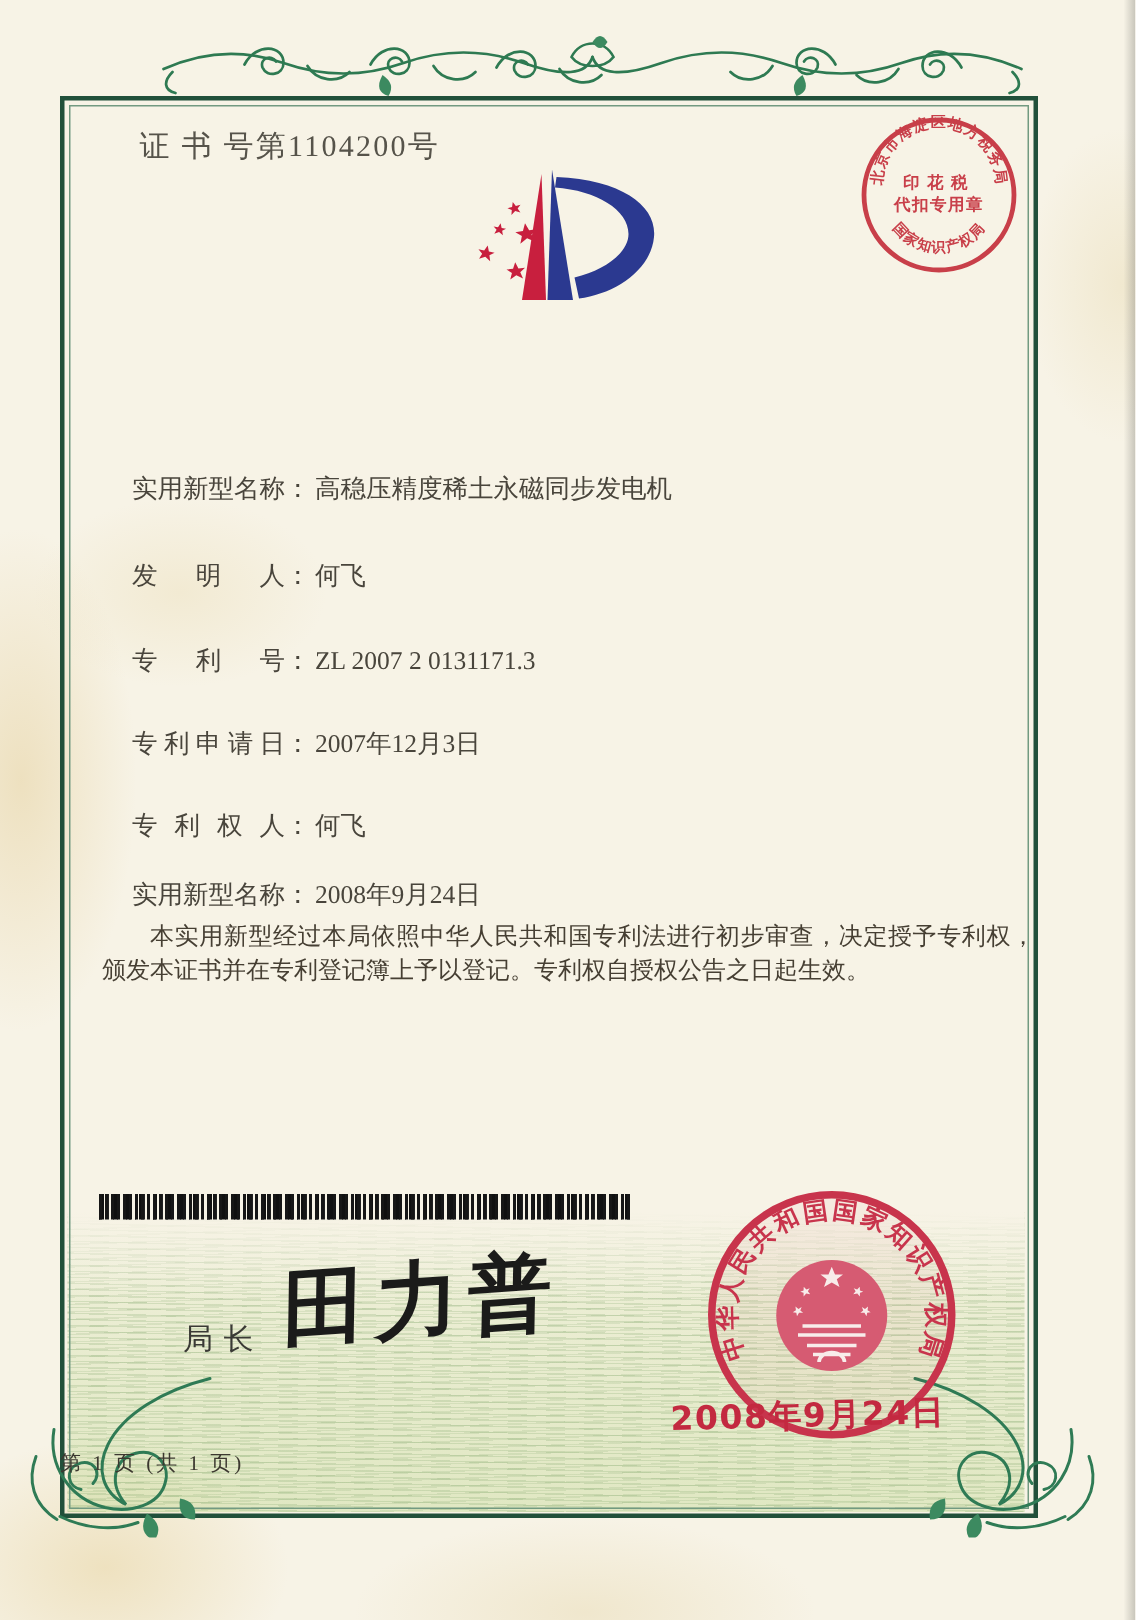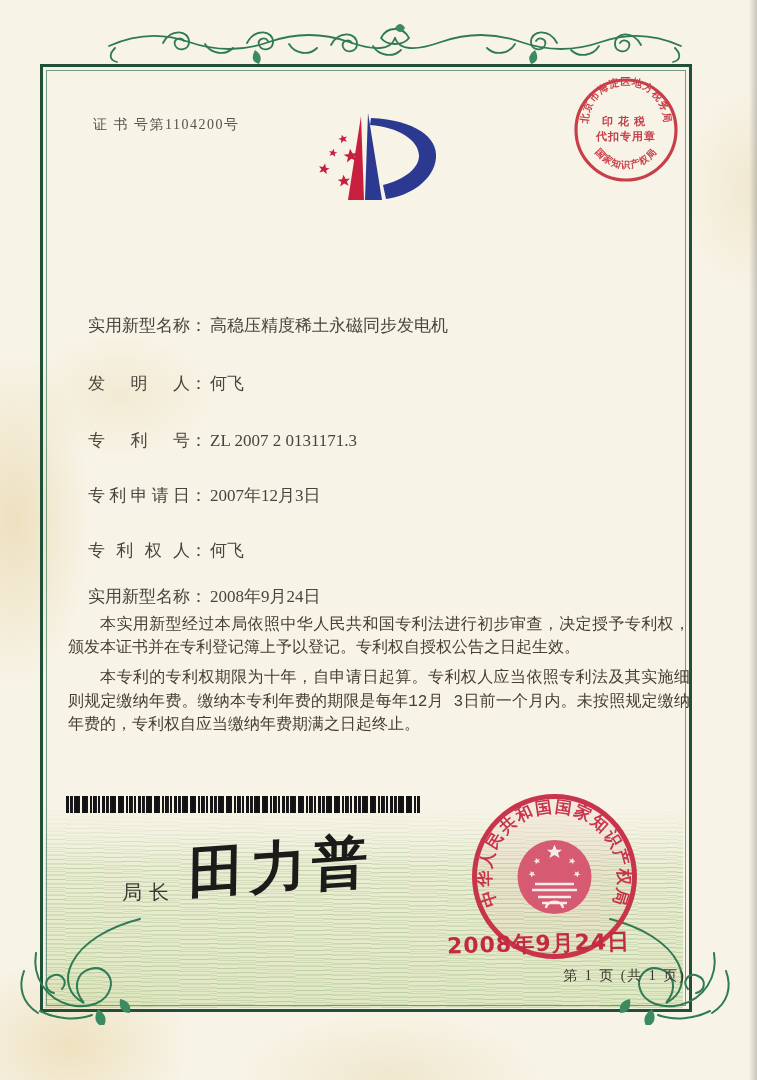--- a/index.html
+++ b/index.html
@@ -21,21 +21,21 @@
   .guilloche{position:absolute;left:45px;top:808px;width:638px;height:200px;
     background:
       linear-gradient(to bottom, rgba(247,243,230,1) 0%, rgba(247,243,230,0) 30%),
       repeating-linear-gradient(1.5deg, rgba(116,158,96,.22) 0 1px, transparent 1px 4px),
       repeating-linear-gradient(-2deg, rgba(116,158,96,.16) 0 1px, transparent 1px 5px),
       linear-gradient(to bottom, rgba(216,229,178,.22), rgba(205,222,165,.55));}
   .top-ornament{position:absolute;left:105px;top:14px;}
   .corner{position:absolute;}
   .corner.left{left:10px;top:913px;}
   .corner.right{left:605px;top:913px;transform:scaleX(-1);}
-  .cert-no{position:absolute;left:93px;top:116px;font-size:14px;letter-spacing:1.5px;color:#56534a;}
+  .cert-no{position:absolute;left:93px;top:84px;font-size:20px;letter-spacing:1.5px;color:#56534a;}
   .sipo-logo{position:absolute;left:298px;top:110px;}
   .revenue-stamp{position:absolute;left:571px;top:75px;opacity:.92;}
   .title{position:absolute;left:40px;top:219px;width:646px;margin:0;text-align:center;
     font-size:44px;font-weight:700;letter-spacing:2px;color:#32302c;}
   .field{position:absolute;left:88px;width:580px;font-size:17px;color:#49453c;white-space:nowrap;}
   .flabel{display:inline-block;width:102px;text-align:justify;text-align-last:justify;}
   .fvalue{padding-left:3px;text-align:right;}
   .paras{position:absolute;left:68px;top:614px;width:622px;font-family:Liberation Mono, monospace;}
   .paras p{margin:0 0 7px 0;font-size:16px;line-height:1.45;color:#463f33;
     text-indent:2em;text-align:justify;}
@@ -44,21 +44,21 @@
       repeating-linear-gradient(90deg,#161616 0 2px,transparent 2px 4px),
       repeating-linear-gradient(90deg,#101010 0 3px,transparent 3px 9px),
       repeating-linear-gradient(90deg,#202020 0 1px,transparent 1px 6px);}
   .sig-label{position:absolute;left:122px;top:879px;font-size:20px;letter-spacing:7px;color:#3a3a35;
     font-family:Liberation Serif, serif;}
   .sig-name{position:absolute;left:188px;top:830px;font-size:56px;font-weight:600;color:#1b1b1a;
     letter-spacing:6px;transform:rotate(-4deg) skewX(-5deg);font-family:"DejaVu Serif",serif;}
   .seal{position:absolute;left:462px;top:784px;}
   .seal-date{position:absolute;left:447px;top:929px;font-size:22px;font-weight:800;color:#c32940;
     letter-spacing:1px;transform:rotate(-1.5deg);font-family:"DejaVu Sans",sans-serif;}
-  .footer{position:absolute;left:40px;top:967px;width:646px;text-align:right;
+  .footer{position:absolute;left:40px;top:967px;width:646px;text-align:left;
     font-size:14px;letter-spacing:2px;color:#3c3830;}
 </style>
 </head>
 <body>
 
 <div class="page">
 
   <svg class="top-ornament" width="580" height="50" viewBox="0 0 580 50">
     <g stroke="#2e7a52" fill="none" stroke-width="1.8" stroke-linecap="round">
       <path d="M4,32 Q44,14 84,28 T164,28 T244,28 T290,24"></path>
@@ -161,21 +161,20 @@
   </div>
   <div class="field" style="top:539px">
     <span class="flabel">专利权人</span><span>：</span><span class="fvalue">何飞</span>
   </div>
   <div class="field" style="top:585px">
     <span class="flabel">实用新型名称</span><span>：</span><span class="fvalue">2008年9月24日</span>
   </div>
 
   <div class="paras">
     <p>本实用新型经过本局依照中华人民共和国专利法进行初步审查，决定授予专利权，颁发本证书并在专利登记簿上予以登记。专利权自授权公告之日起生效。</p>
-    <p>本专利的专利权期限为十年，自申请日起算。专利权人应当依照专利法及其实施细则规定缴纳年费。缴纳本专利年费的期限是每年12月 3日前一个月内。未按照规定缴纳年费的，专利权自应当缴纳年费期满之日起终止。</p>
   </div>
 
   <div class="barcode"></div>
 
   <div class="sig-label">局长</div>
   <div class="sig-name">田力普</div>
 
   <svg class="seal" width="185" height="185" viewBox="0 0 185 185">
     <defs>
       <path id="seal-ring" d="M37.1,124.5 A64,64 0 1 1 147.9,124.5"></path>

